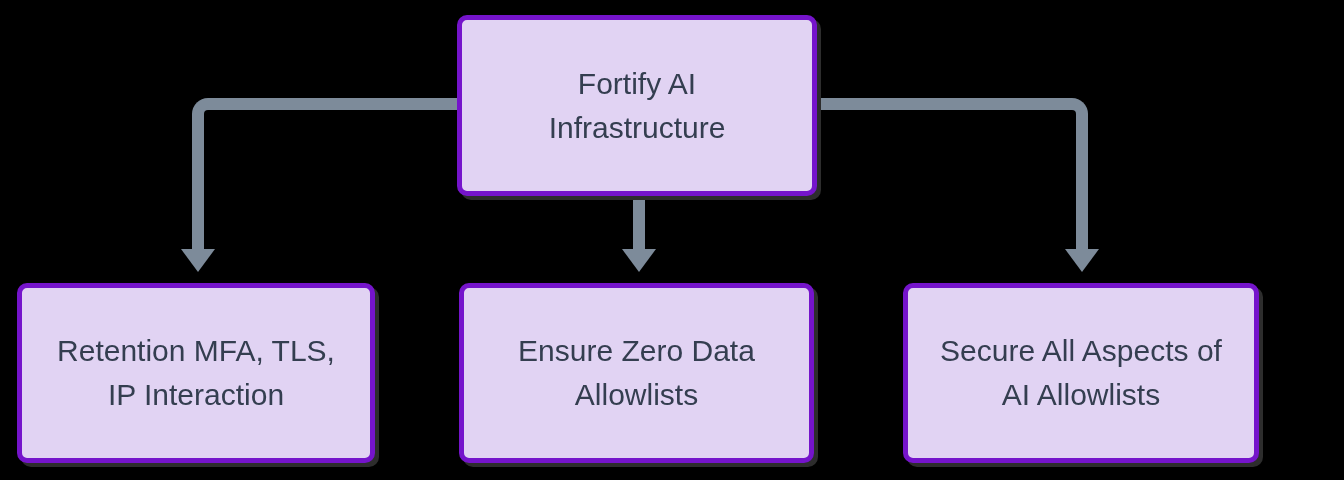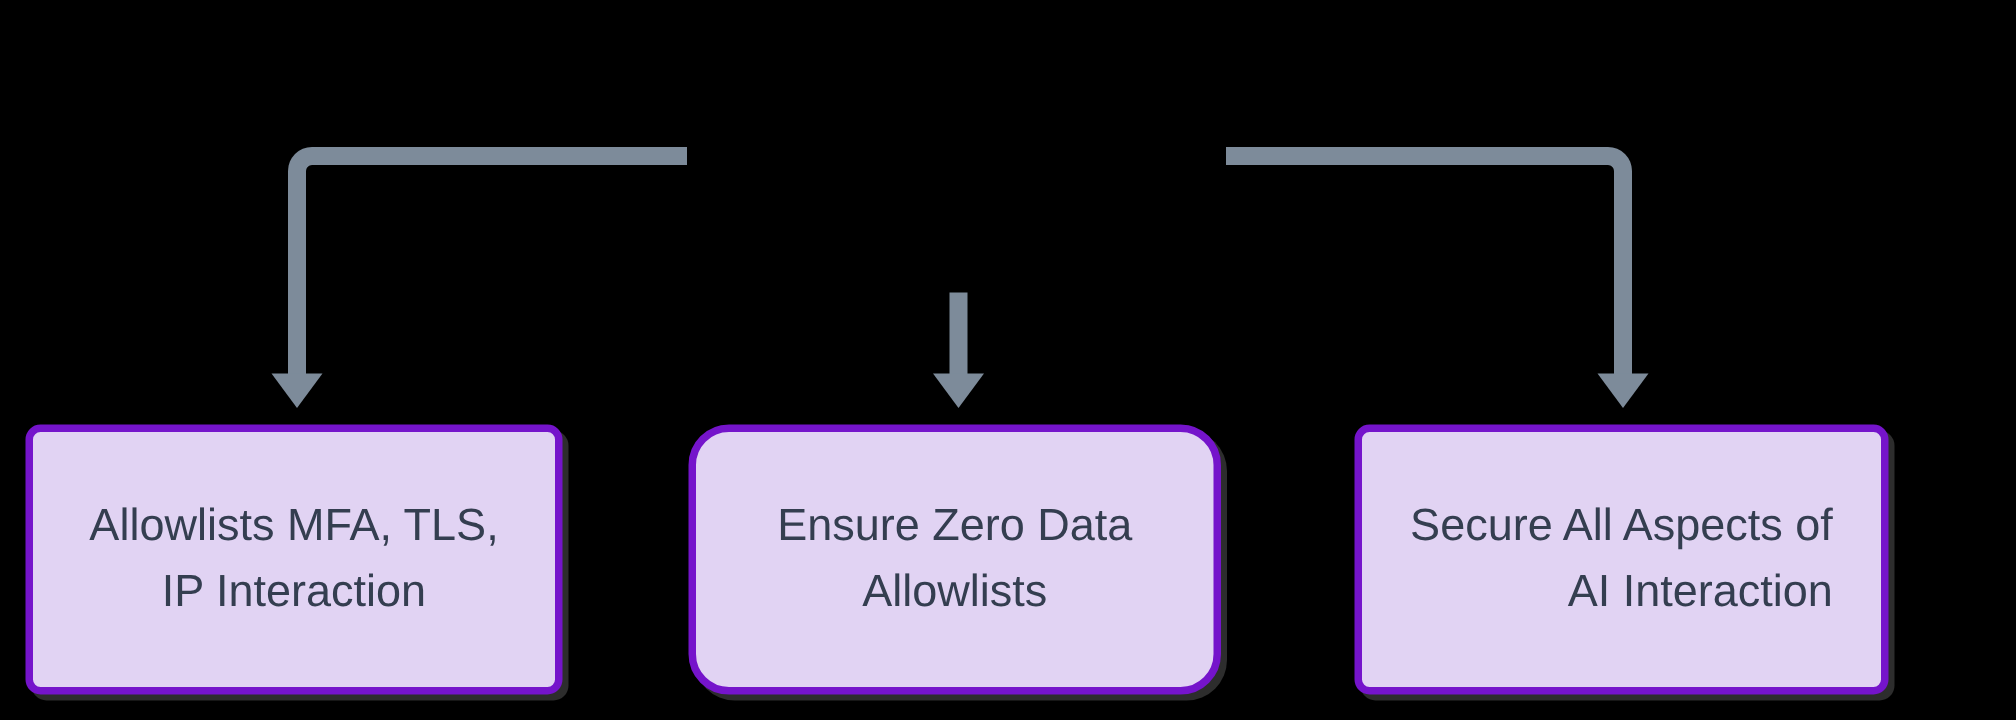--- a/index.html
+++ b/index.html
@@ -37,22 +37,22 @@
   .node-label {
     color: var(--node-text);
     font-size: 30px;
     line-height: 44px;
     font-weight: 400;
   }
   .node-label .line { display: block; white-space: nowrap; }
 
   .node-root   { left: 457px; top: 15px;  width: 360px; height: 181px; }
   .node-left   { left: 17px;  top: 283px; width: 358px; height: 180px; }
-  .node-middle { left: 459px; top: 283px; width: 355px; height: 180px; border-radius: 27px; }
-  .node-right  { left: 903px; top: 283px; width: 356px; height: 180px; text-align: right; }
+  .node-middle { left: 459px; top: 283px; width: 355px; height: 180px; }
+  .node-right  { left: 903px; top: 283px; width: 356px; height: 180px; }
 
   
   .elbow-left {
     position: absolute;
     left: 192px; top: 98px;
     width: 266px; height: 154px;
     border-left: 12px solid var(--edge);
     border-top: 12px solid var(--edge);
     border-top-left-radius: 16px;
   }
@@ -86,35 +86,41 @@
 
 <div class="canvas">
 
   <div class="elbow-left"></div>
   <div class="elbow-right"></div>
   <div class="mid-line"></div>
   <div class="arrowhead arrow-left"></div>
   <div class="arrowhead arrow-mid"></div>
   <div class="arrowhead arrow-right"></div>
 
+  <div class="node node-root">
+    <div class="node-label">
+      <span class="line">Fortify AI</span>
+      <span class="line">Infrastructure</span>
+    </div>
+  </div>
 
   <div class="node node-left">
     <div class="node-label">
-      <span class="line">Allowlists MFA, TLS,</span>
+      <span class="line">Retention MFA, TLS,</span>
       <span class="line">IP Interaction</span>
     </div>
   </div>
 
   <div class="node node-middle">
     <div class="node-label">
       <span class="line">Ensure Zero Data</span>
       <span class="line">Allowlists</span>
     </div>
   </div>
 
   <div class="node node-right">
     <div class="node-label">
       <span class="line">Secure All Aspects of</span>
-      <span class="line">AI Interaction</span>
+      <span class="line">AI Allowlists</span>
     </div>
   </div>
 
 </div>
 
 </body></html>

